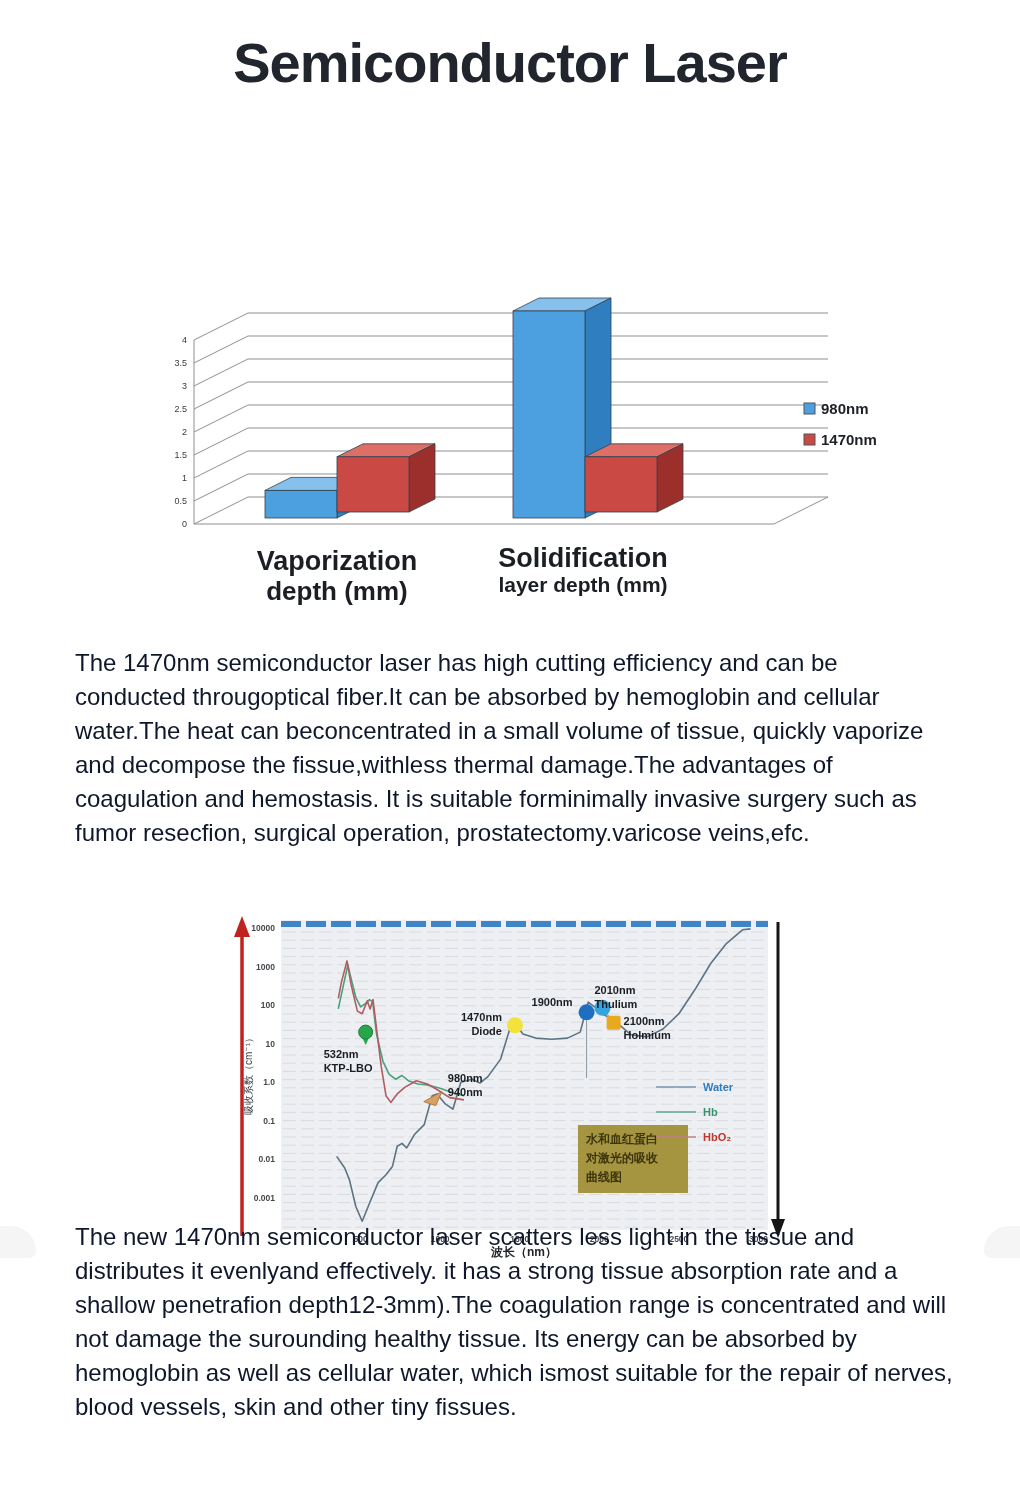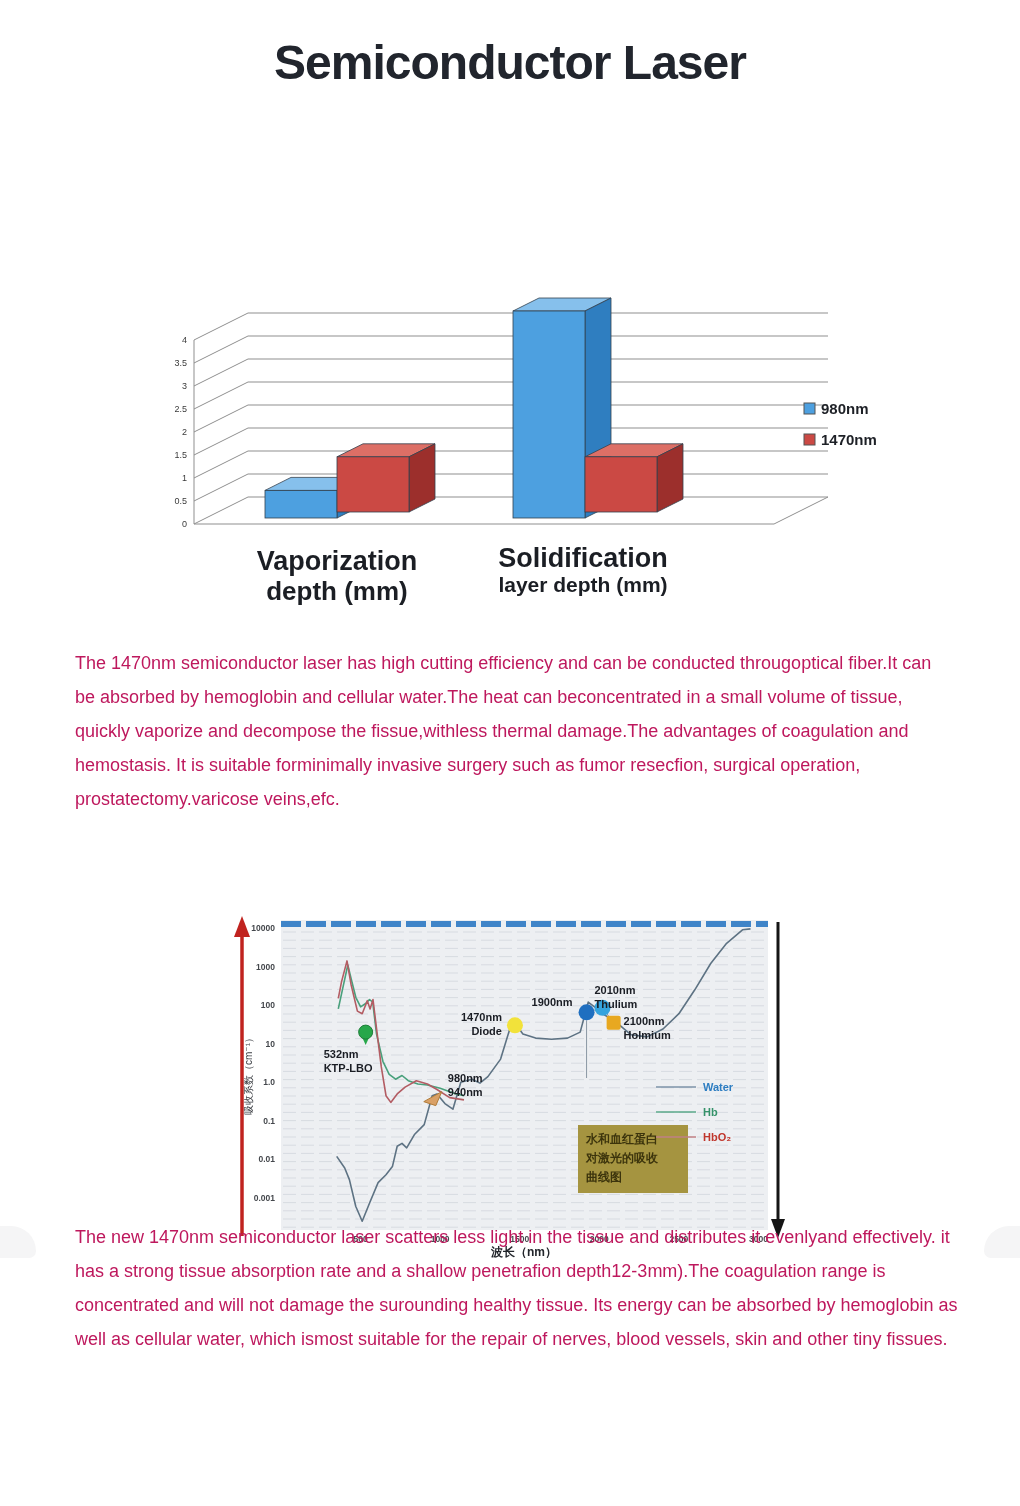--- a/index.html
+++ b/index.html
@@ -1,21 +1,21 @@
 <!DOCTYPE html>
 <html><head>
 <meta charset="utf-8">
 <style>
   html,body{margin:0;padding:0;background:#ffffff;}
   .page{position:relative;width:1020px;height:1506px;background:#ffffff;overflow:hidden;
         font-family:"Liberation Sans","DejaVu Sans",sans-serif;}
   .header{position:absolute;left:0;top:26px;width:1020px;text-align:center;}
   .title{font-size:88px;font-weight:bold;letter-spacing:-2px;line-height:94px;color:#2cc5c6;}
-  .subtitle{font-size:48px;font-weight:600;letter-spacing:-1px;line-height:62px;color:#21252d;margin-top:6px;}
-  .para{position:absolute;left:75px;width:862px;font-size:18px;line-height:34px;color:#be185d;}
+  .subtitle{font-size:56px;font-weight:600;letter-spacing:-1px;line-height:62px;color:#21252d;margin-top:6px;}
+  .para{position:absolute;left:75px;width:862px;font-size:24px;line-height:34px;color:#0f172a;}
   #para1{top:646px;}
   #para2{top:1220px;width:884px;}
   #barchart{position:absolute;left:128px;top:272px;}
   #abschart{position:absolute;left:226px;top:906px;}
   .corner{position:absolute;width:36px;height:32px;background:#f5f5f6;}
   .corner.left{left:0;top:1226px;border-top-right-radius:36px;border-bottom-right-radius:10px;}
   .corner.right{right:0;top:1226px;border-top-left-radius:36px;border-bottom-left-radius:10px;}
   svg text{font-family:"Liberation Sans","DejaVu Sans",sans-serif;}
 </style>
 </head>

